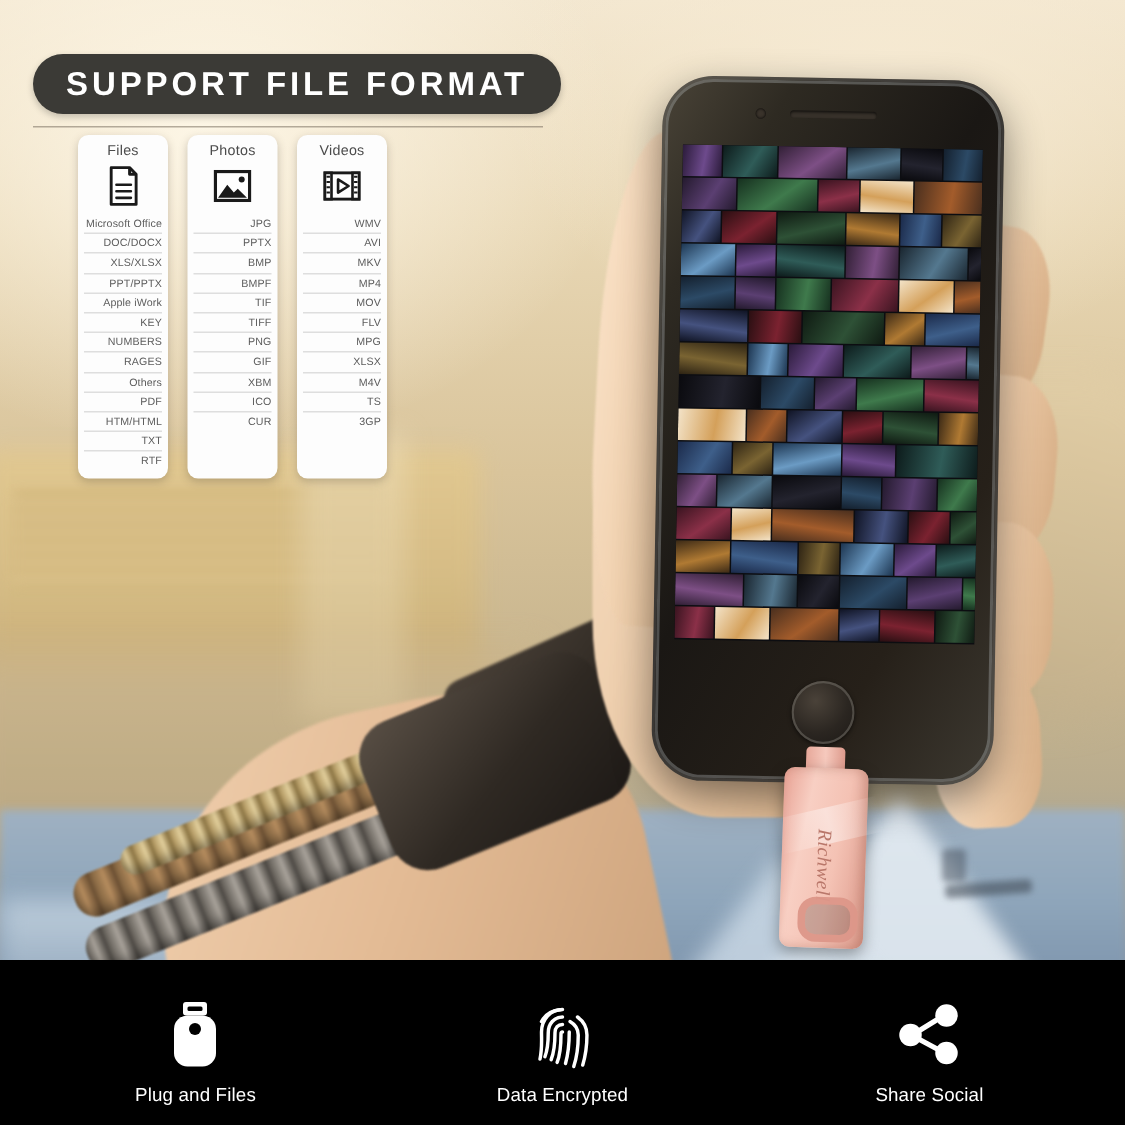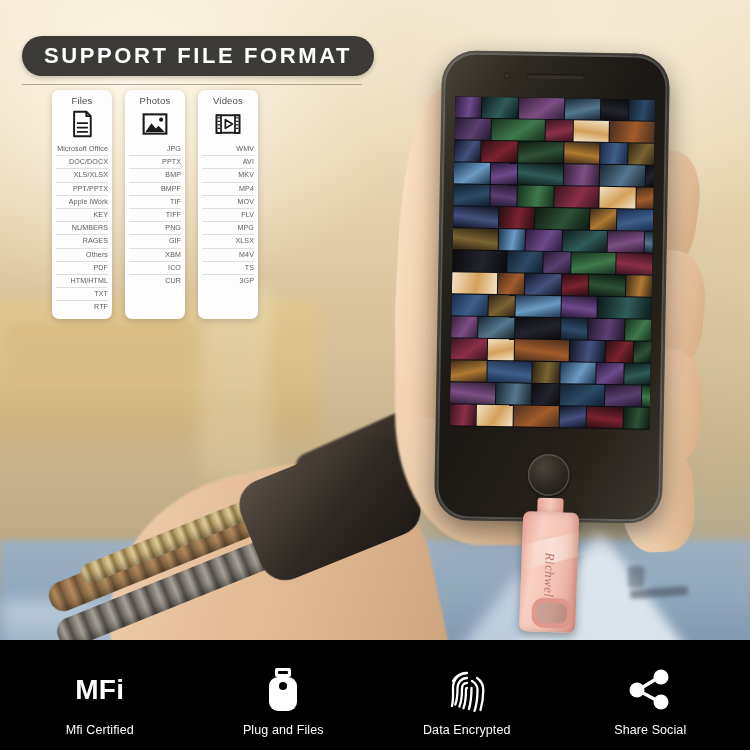--- a/index.html
+++ b/index.html
@@ -456,26 +456,20 @@
           <div class="fmt">M4V</div>
           <div class="fmt">TS</div>
           <div class="fmt">3GP</div>
         </div>
       </div>
     </div>
 
   <div class="featurebar" id="featurebar">
       <div class="feature">
         <div class="feat-icon">
-          <div class="mfi-text">MFi</div>
-        </div>
-        <div class="feat-label">Mfi Certified</div>
-      </div>
-      <div class="feature">
-        <div class="feat-icon">
           <svg width="40" height="46" viewBox="0 0 40 46">
             <rect x="12" y="1" width="16" height="9" rx="2" fill="#fff"></rect>
             <rect x="15" y="4" width="10" height="3" rx="1" fill="#000"></rect>
             <rect x="6" y="10" width="28" height="34" rx="9" fill="#fff"></rect>
             <circle cx="20" cy="19" r="4" fill="#000"></circle>
           </svg>
         </div>
         <div class="feat-label">Plug and Files</div>
       </div>
       <div class="feature">

